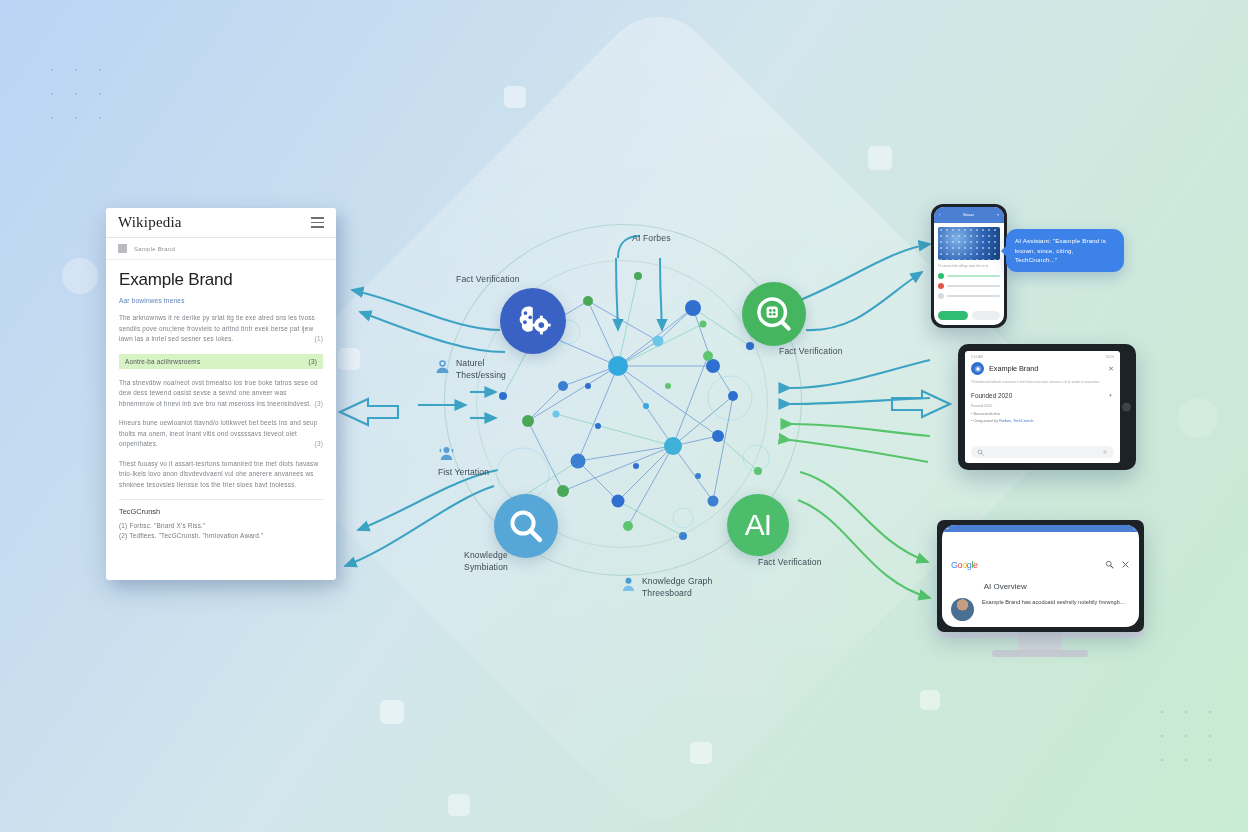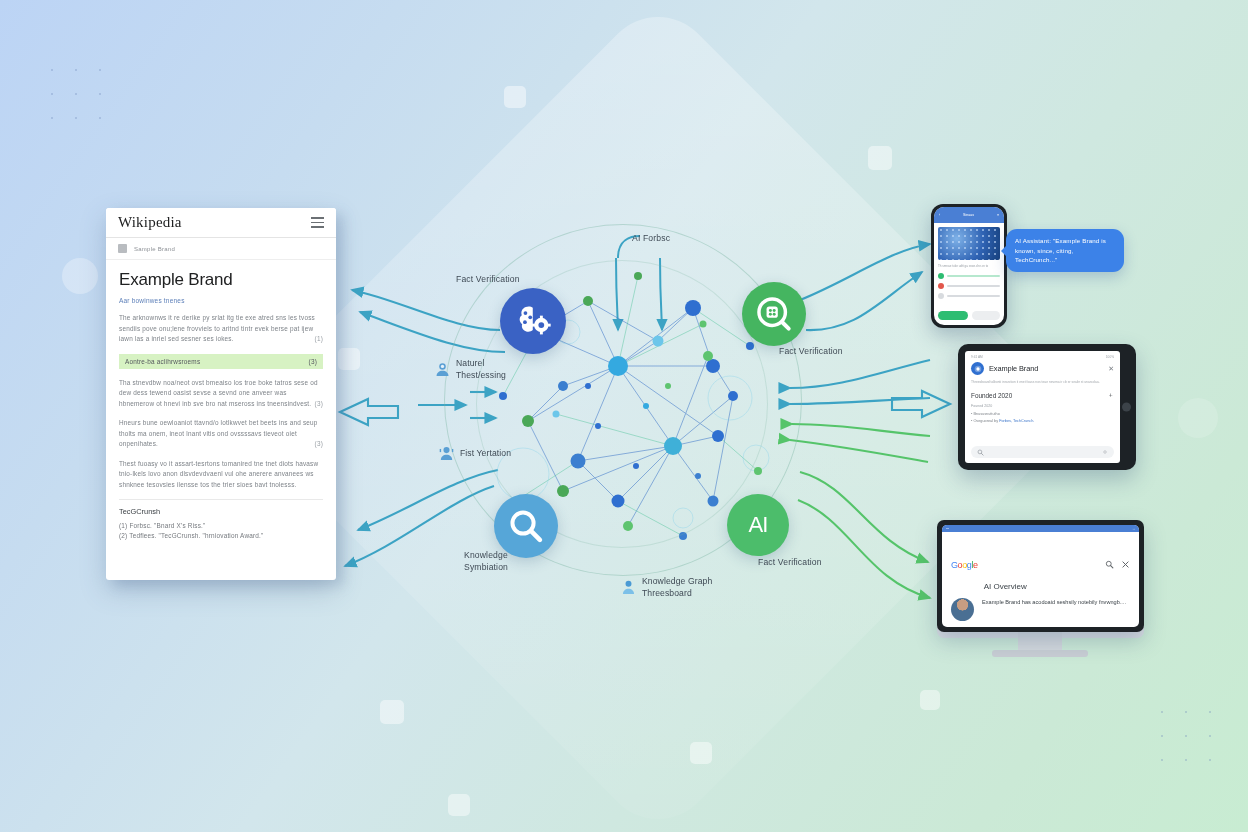--- a/index.html
+++ b/index.html
@@ -49,25 +49,25 @@
   #graph{position:absolute;left:468px;top:246px;width:310px;height:310px;}
   .orbit{position:absolute;border-radius:50%;border:1px solid rgba(120,180,160,.40);}
 
   
   .fcircle{position:absolute;border-radius:50%;display:flex;align-items:center;justify-content:center;
     box-shadow:0 4px 14px rgba(40,80,120,.22);}
   .fc-brain{left:500px;top:288px;width:66px;height:66px;background:#3a62c4;}
   .fc-green-s{left:742px;top:282px;width:64px;height:64px;background:#45b560;}
   .fc-search{left:494px;top:494px;width:64px;height:64px;background:#56a6d8;}
   .fc-ai{left:727px;top:494px;width:62px;height:62px;background:#4cbd6b;}
-  .fc-ai span{color:#fff;font-size:22px;letter-spacing:-1px;}
+  .fc-ai span{color:#fff;font-size:30px;letter-spacing:-1px;}
   .flabel{position:absolute;font-size:8.6px;color:#3f4a55;letter-spacing:.15px;line-height:12px;}
 
   
-  .mini{position:absolute;display:flex;align-items:center;gap:5px;}
+  .mini{position:absolute;display:flex;align-items:flex-start;gap:5px;}
   .mini-ic{width:17px;height:17px;flex:0 0 17px;}
   .mini-tx{font-size:8.6px;line-height:11.5px;color:#3f4a55;letter-spacing:.1px;}
 
   
   .phone{position:absolute;left:931px;top:204px;width:76px;height:124px;background:#1d2226;
     border-radius:12px;padding:3px;box-shadow:0 8px 20px rgba(40,70,110,.30);}
   .phone-scr{width:100%;height:100%;background:#fff;border-radius:10px;overflow:hidden;position:relative;}
   .ph-top{height:16px;background:#4a7fd4;display:flex;align-items:center;justify-content:space-between;padding:0 5px;}
   .ph-top span{font-size:3.6px;color:#fff;}
   .ph-img{margin:4px;height:33px;border-radius:2px;
@@ -102,21 +102,21 @@
   .tb-meta{font-size:3.6px;color:#9aa0a6;margin-bottom:3px;}
   .tb-li{font-size:3.8px;color:#7f848a;line-height:6.5px;}
   .tb-li b{color:#3a74c9;font-weight:normal;}
   .tb-search{position:absolute;left:6px;right:6px;bottom:5px;height:12px;background:#f1f3f5;
     border-radius:6px;display:flex;align-items:center;justify-content:space-between;padding:0 6px;}
   .tb-dotbtn{position:absolute;right:5px;top:50%;transform:translateY(-50%);width:9px;height:9px;
     border-radius:50%;background:#3c4349;}
 
   .monitor{position:absolute;left:937px;top:520px;width:207px;height:112px;background:#1d2226;
     border-radius:7px;padding:5px;box-shadow:0 9px 22px rgba(40,70,110,.26);}
-  .mon-scr{width:100%;height:100%;background:#fff;border-radius:5px;overflow:hidden;}
+  .mon-scr{width:100%;height:100%;background:#fff;border-radius:13px;overflow:hidden;}
   .mon-bar{height:7px;background:#4a7fd4;display:flex;align-items:center;justify-content:space-between;padding:0 4px;}
   .mon-bar span{font-size:3px;color:#cfe0f8;}
   .mon-top{display:flex;align-items:center;gap:6px;padding:6px 9px 0 9px;}
   .glogo{font-size:9px;letter-spacing:-.4px;}
   .glogo i{font-style:normal;}
   .mon-aio{font-size:8px;color:#3c4349;margin-top:44px;}
   .mon-ic{margin-left:auto;display:flex;gap:7px;color:#5f6368;font-size:8px;}
   .mon-card{margin:7px 9px 0 9px;display:flex;gap:8px;align-items:flex-start;}
   .mon-av{width:23px;height:23px;border-radius:50%;flex:0 0 23px;
     background:radial-gradient(circle at 50% 30%,#c79d82 0 28%,#4a6f93 29% 100%);}
@@ -249,21 +249,21 @@
         <circle cx="130" cy="180" r="3" fill="#2f6fd0"></circle>
         <circle cx="178" cy="160" r="3" fill="#34a9e0"></circle>
         <circle cx="200" cy="140" r="3" fill="#5ec46f"></circle>
         <circle cx="120" cy="140" r="3" fill="#2f6fd0"></circle>
         <circle cx="168" cy="220" r="3" fill="#2f6fd0"></circle>
         <circle cx="230" cy="230" r="3" fill="#3b7fd0"></circle>
       </g>
     </svg>
   </div>
 
-  <div class="flabel" style="left:632px;top:232px;">AI Forbsc</div>
+  <div class="flabel" style="left:632px;top:232px;">AI Forbes</div>
 
   <div class="fcircle fc-brain">
     <svg class="ibox" viewBox="0 0 24 24">
       <path fill="#fff" d="M9.2 3.2c-2.4 0-4.3 1.7-4.3 3.8 0 .5.1 1 .3 1.4-.8.6-1.3 1.5-1.3 2.5 0 1.1.6 2.1 1.5 2.7-.1.3-.2.7-.2 1 0 1.9 1.7 3.4 3.8 3.4 1 0 1.9-.4 2.6-1V3.9c-.6-.4-1.4-.7-2.4-.7z"></path>
       <circle cx="7.3" cy="7.1" r="1.1" fill="#3a62c4"></circle>
       <circle cx="10.1" cy="9.6" r="1.1" fill="#3a62c4"></circle>
       <circle cx="7.0" cy="12.4" r="1.1" fill="#3a62c4"></circle>
       <circle cx="16.6" cy="14.1" r="4.2" fill="#fff"></circle>
       <circle cx="16.6" cy="14.1" r="1.7" fill="#3a62c4"></circle>
       <g fill="#fff">
@@ -310,21 +310,21 @@
       <circle cx="12" cy="7.6" r="4.6" fill="#5a9fd4"></circle>
       <path d="M3.6 21c0-4.3 3.8-7.2 8.4-7.2s8.4 2.9 8.4 7.2z" fill="#5a9fd4"></path>
       <circle cx="12" cy="7.6" r="2.3" fill="#e6f1fa"></circle>
     </svg>
     <div class="mini-tx">
       <span>Naturel</span><br>
       <span>Thest/essing</span>
     </div>
   </div>
 
-  <div class="mini" style="left:438px;top:445px;">
+  <div class="mini" style="left:438px;top:445px;flex-direction:column;">
     <svg class="mini-ic" viewBox="0 0 24 24">
       <circle cx="12" cy="7.2" r="4.3" fill="#5a9fd4"></circle>
       <path d="M4,21 C4,16.6 7.6,13.8 12,13.8 C16.4,13.8 20,16.6 20,21 Z" fill="#5a9fd4"></path>
       <rect x="2.4" y="5.6" width="2" height="4.4" fill="#5a9fd4"></rect>
       <rect x="19.6" y="5.6" width="2" height="4.4" fill="#5a9fd4"></rect>
     </svg>
     <div class="mini-tx">Fist  Yertation</div>
   </div>
 
   <div class="mini" style="left:620px;top:576px;">

